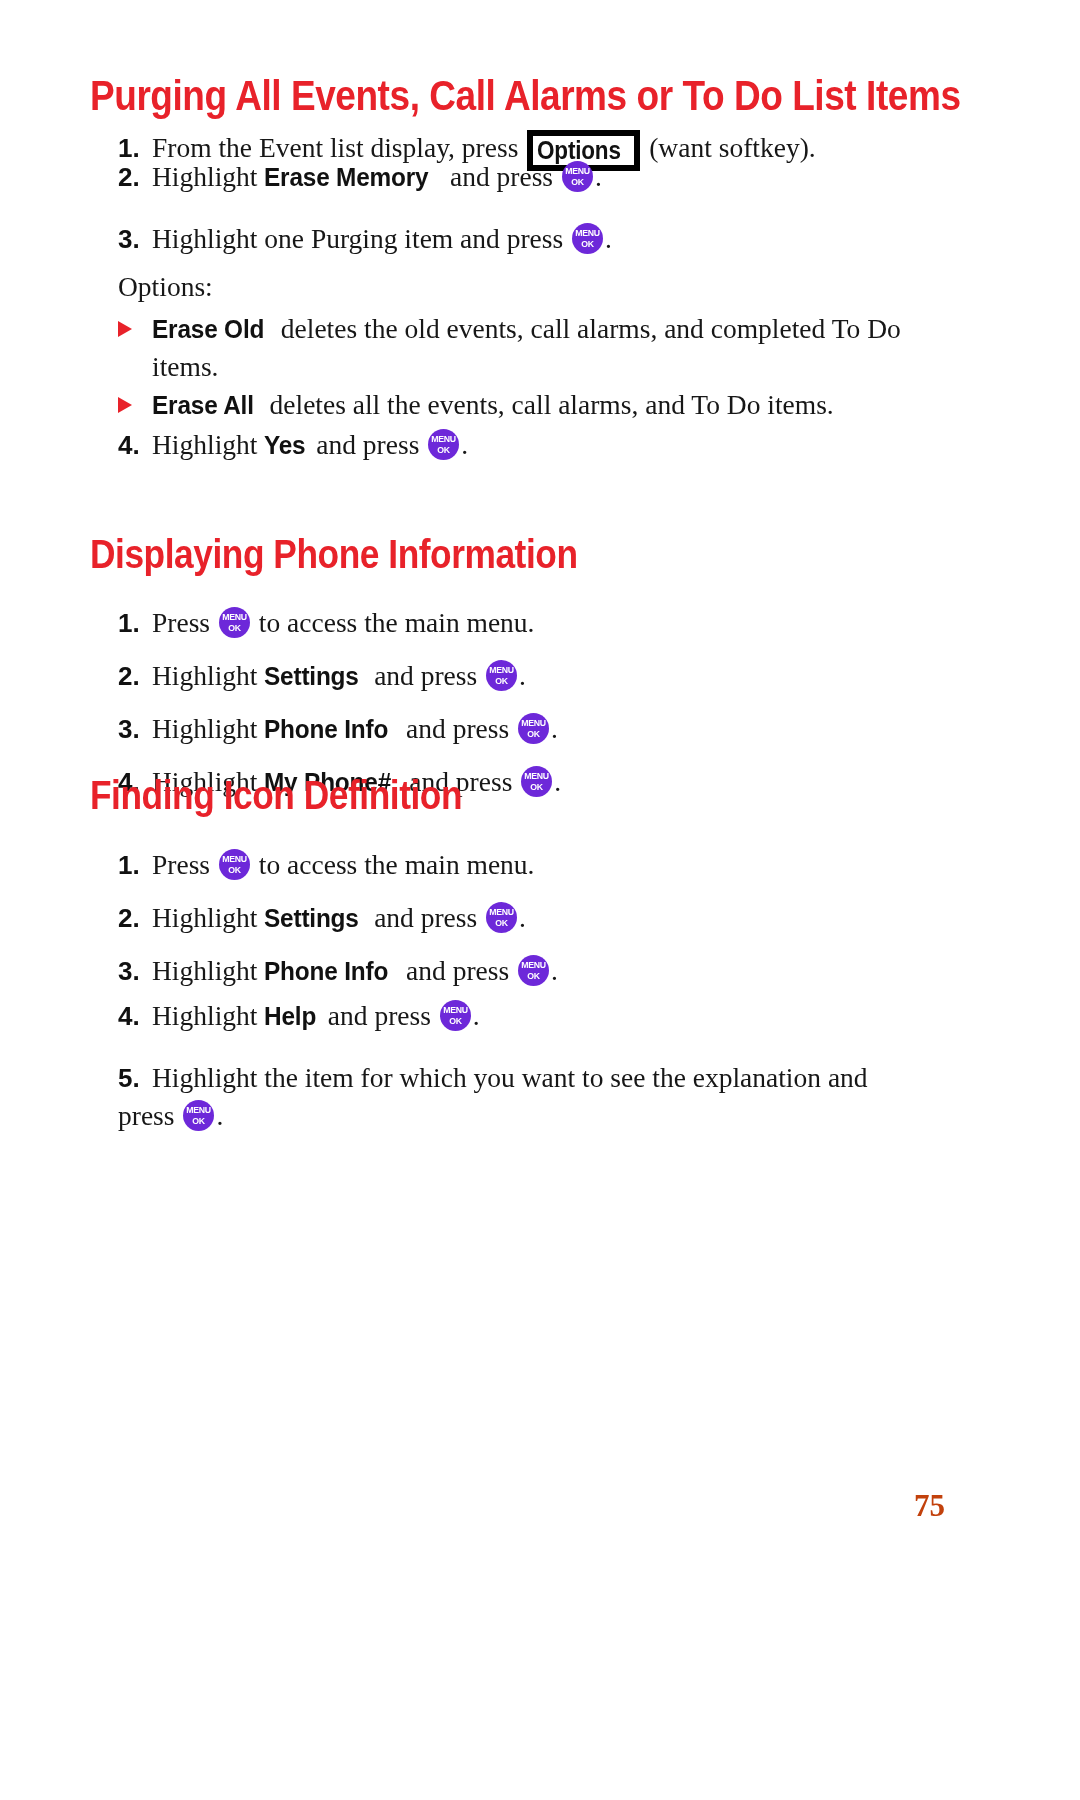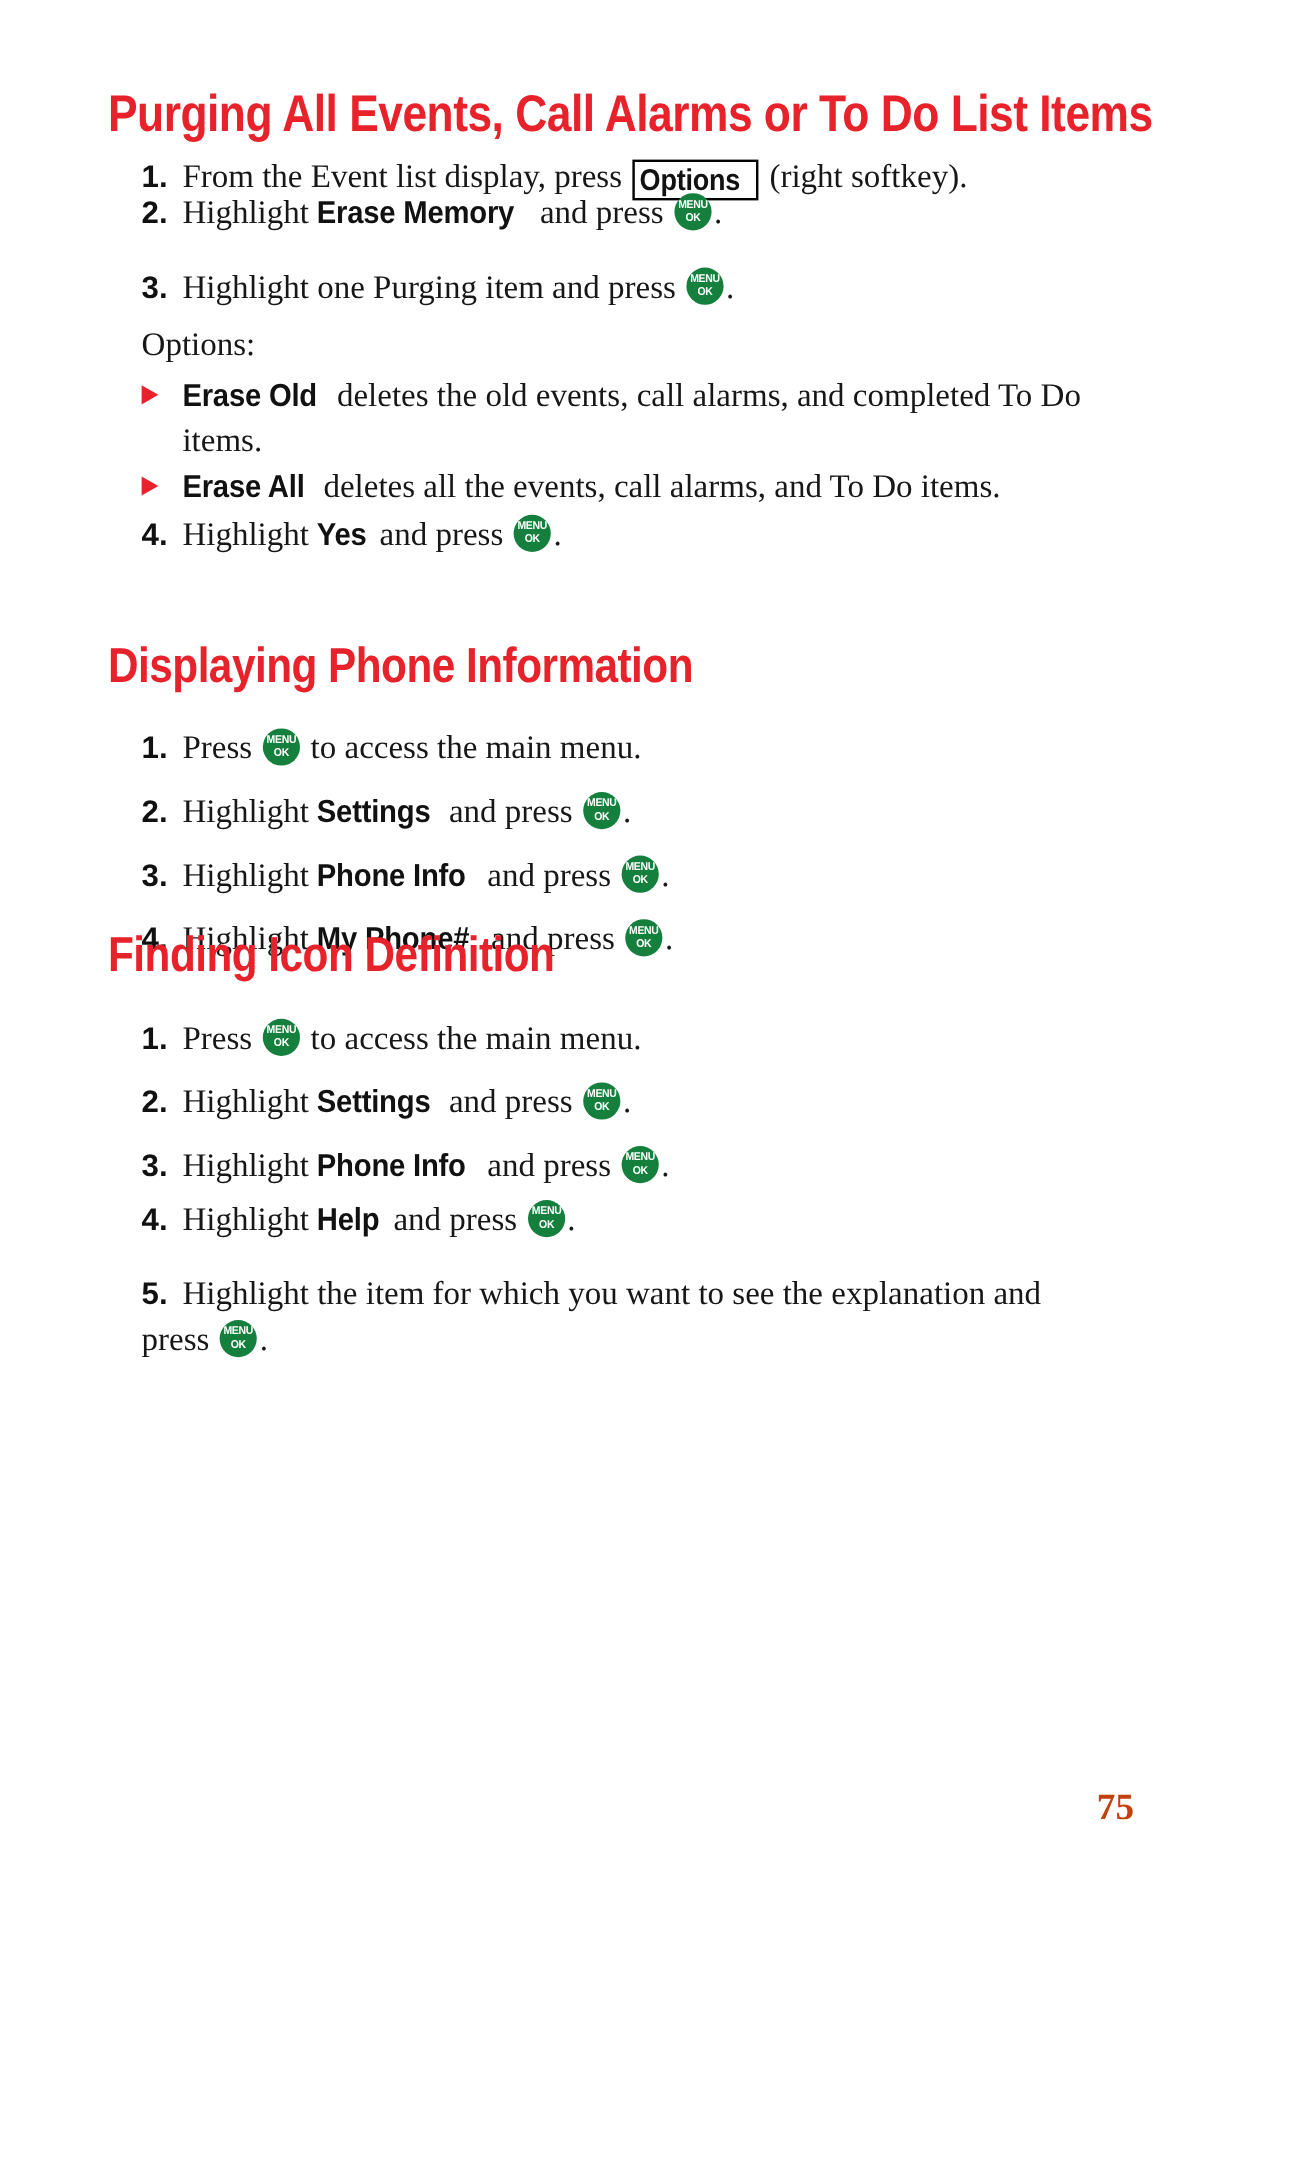--- a/index.html
+++ b/index.html
@@ -107,35 +107,35 @@
     letter-spacing: -0.2px;
     display: inline-block;
     transform: scaleX(0.92);
     transform-origin: left center;
     color: #111;
   }
 
   
   .softkey-box {
     display: inline-block;
-    border: 2px solid #000000;
+    border: 6px solid #000000;
     padding: 0px 4px 1px 4px;
     line-height: 27px;
     vertical-align: -2px;
     margin: 0 2px;
   }
   .softkey-box .ui { font-size: 25px; transform: scaleX(0.9); }
 
   
   .menukey {
     display: inline-block;
     width: 31px;
     height: 31px;
     border-radius: 50% / 50%;
-    background: #15803d;
+    background: #6d28d9;
     color: #ffffff;
     vertical-align: -6px;
     position: relative;
     margin: 0 2px;
     overflow: hidden;
   }
   .menukey .mk-menu,
   .menukey .mk-ok {
     position: absolute;
     left: 0;
@@ -195,21 +195,21 @@
   }
 </style>
 </head>
 <body>
 
 <div class="page">
 
   <div class="h-main h1-top">Purging All Events, Call Alarms or To Do List Items</div>
 
   <div class="step" id="p-step1" style="top:130px">
-    <span class="num">1.</span><span class="txt"><span>From the Event list display, press </span><span class="softkey-box"><span class="ui">Options</span></span><span> (right softkey).</span></span>
+    <span class="num">1.</span><span class="txt"><span>From the Event list display, press </span><span class="softkey-box"><span class="ui">Options</span></span><span> (want softkey).</span></span>
   </div>
 
   <div class="step" id="p-step2" style="top:160px">
     <span class="num">2.</span><span class="txt"><span>Highlight </span><span class="ui">Erase Memory</span><span> and press </span><span class="menukey"><span class="mk-menu">MENU</span><span class="mk-ok">OK</span></span><span>.</span></span>
   </div>
 
   <div class="step" id="p-step3" style="top:222px">
     <span class="num">3.</span><span class="txt"><span>Highlight one Purging item and press </span><span class="menukey"><span class="mk-menu">MENU</span><span class="mk-ok">OK</span></span><span>.</span></span>
   </div>
 

